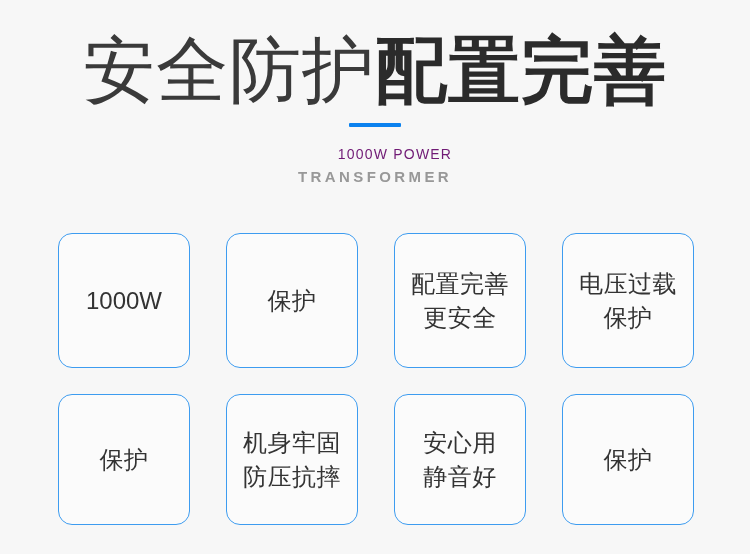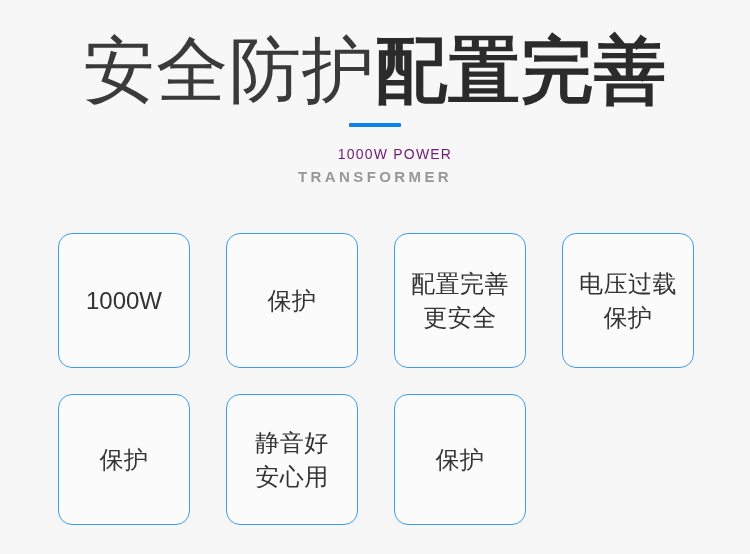--- a/index.html
+++ b/index.html
@@ -153,24 +153,28 @@
 
     <div class="card">
       <div class="card-line">电压过载</div>
       <div class="card-line">保护</div>
     </div>
 
     <div class="card">
       <div class="card-line">保护</div>
     </div>
 
+    <div class="card">
+      <div class="card-line">机身牢固</div>
+      <div class="card-line">防压抗摔</div>
+    </div>
 
     <div class="card">
+      <div class="card-line">安心用</div>
       <div class="card-line">静音好</div>
-      <div class="card-line">安心用</div>
     </div>
 
     <div class="card">
       <div class="card-line">保护</div>
     </div>
 
   </div>
 
 </div>
 

